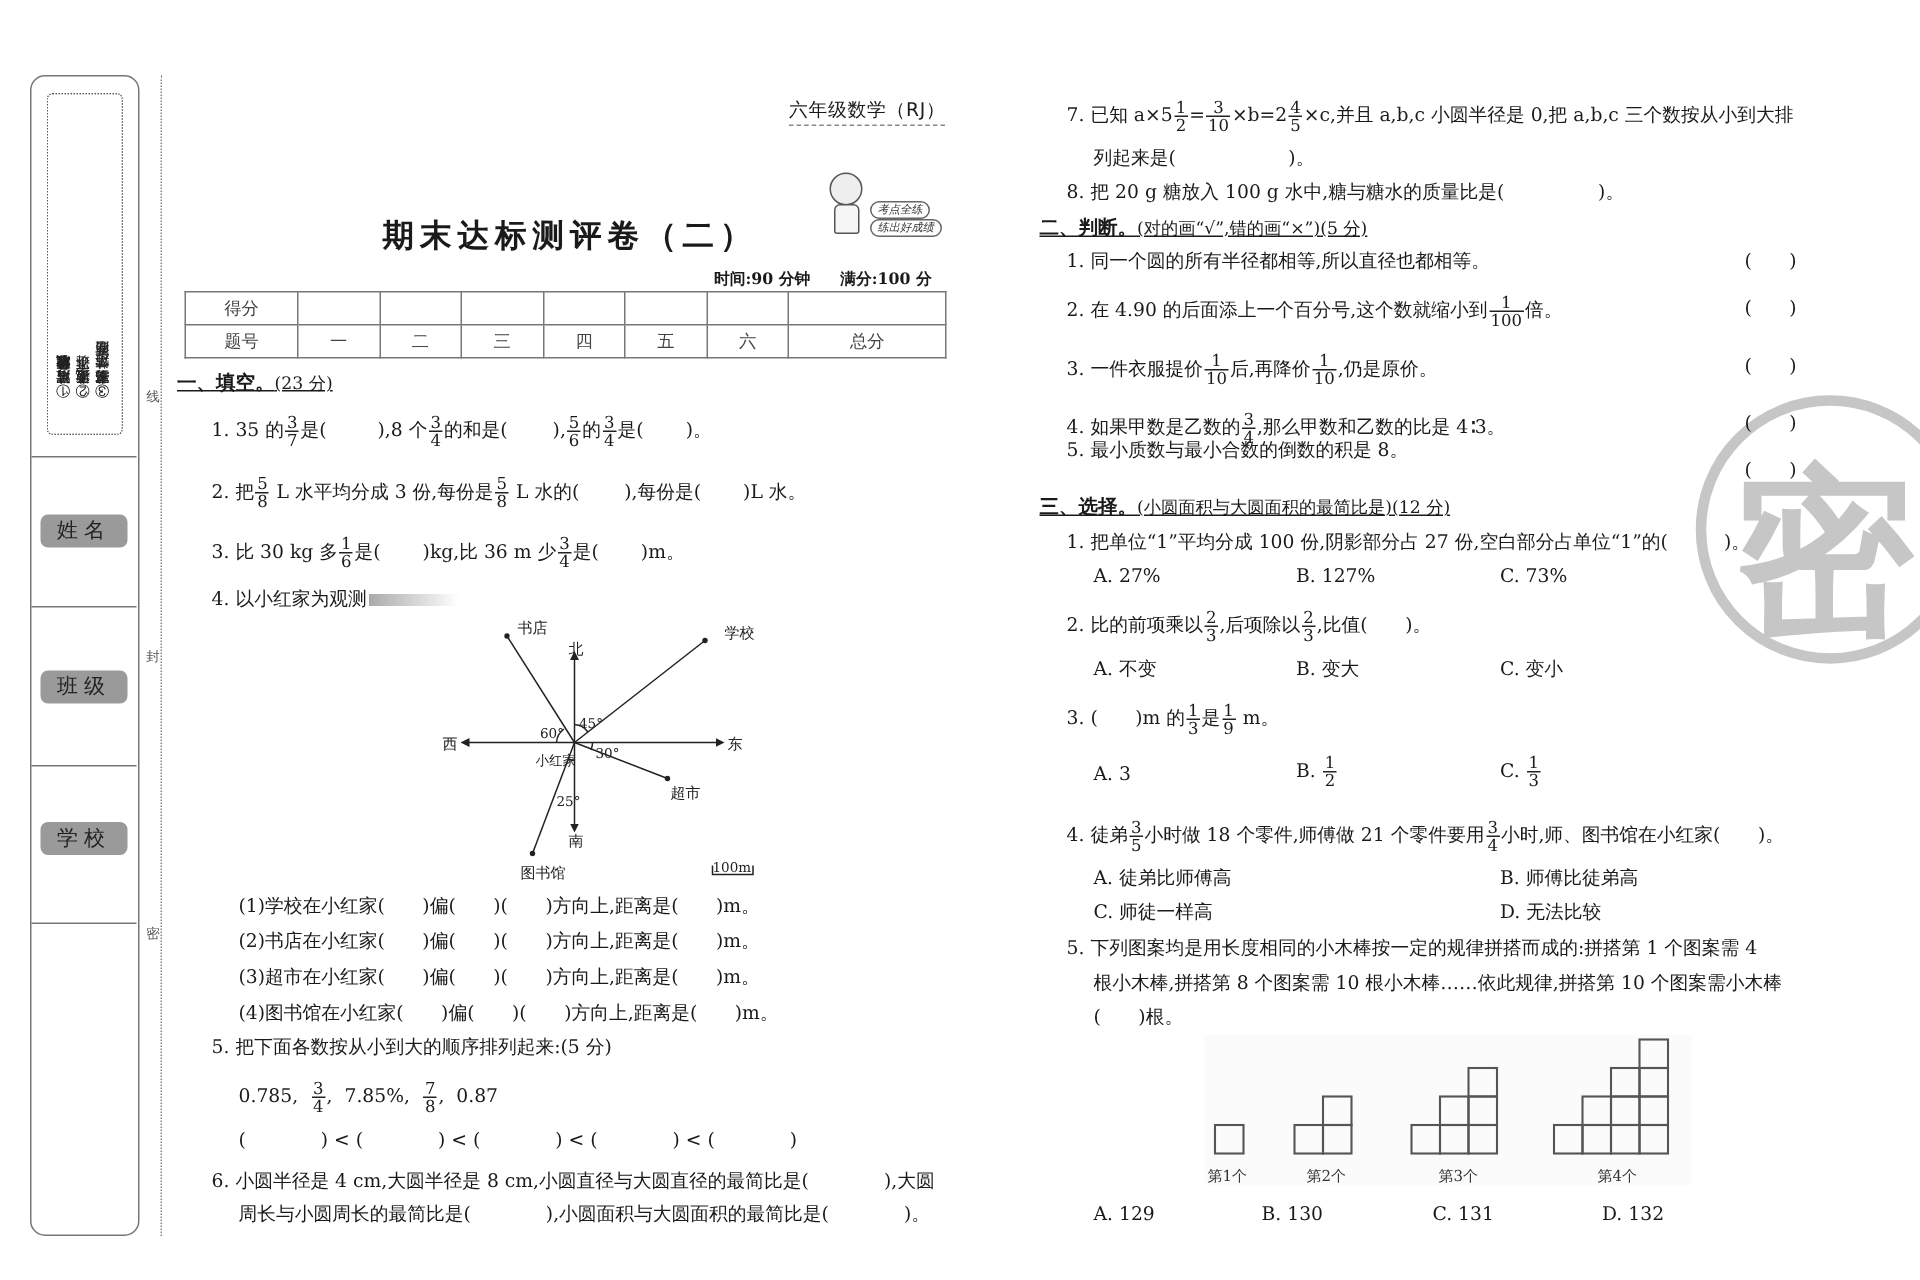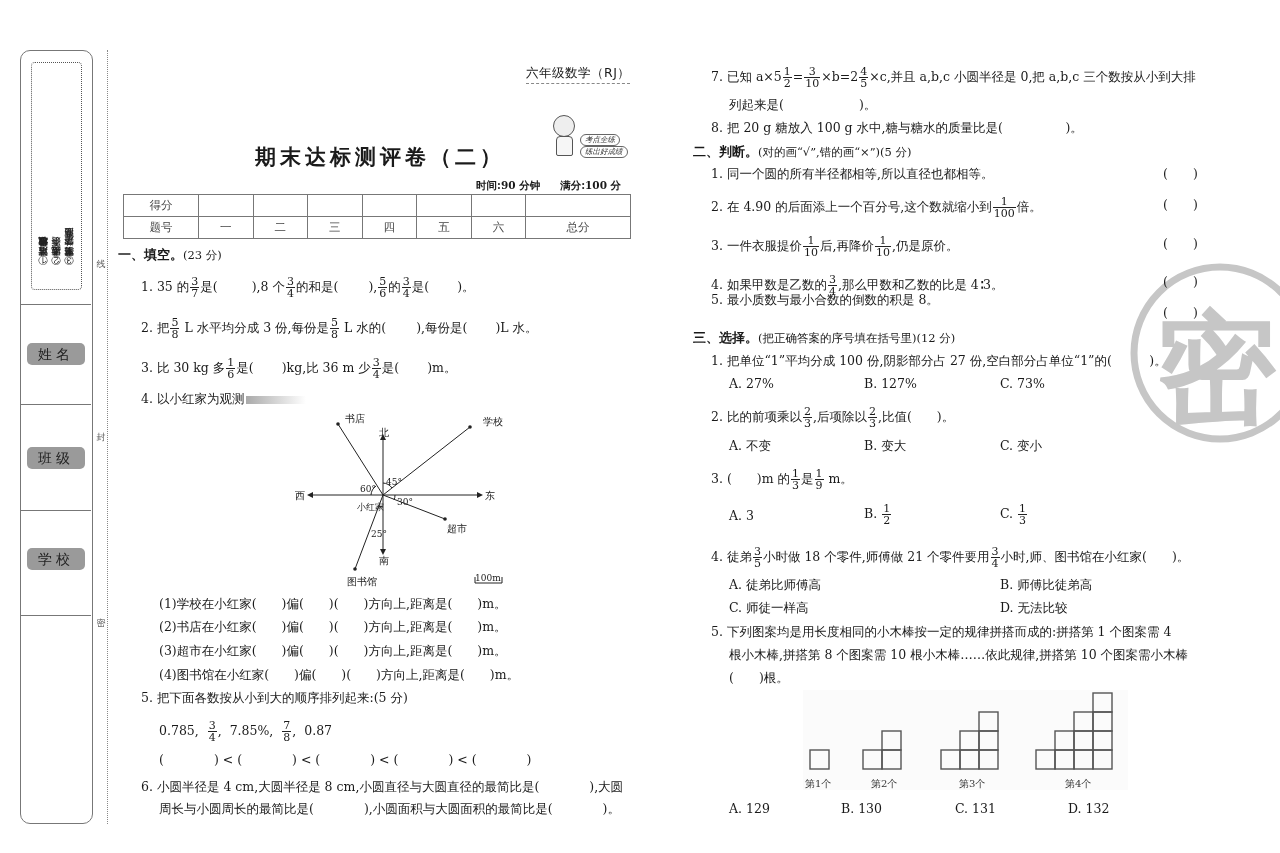--- a/index.html
+++ b/index.html
@@ -22,21 +22,21 @@
   .mascot { position: absolute; left: 548px; top: 112px; width: 90px; height: 50px; }
   .mascot .head { position: absolute; left: 5px; top: 3px; width: 22px; height: 22px; border: 1.5px solid #555; border-radius: 50%; background: #eee; }
   .mascot .body { position: absolute; left: 8px; top: 24px; width: 17px; height: 20px; border: 1.5px solid #555; border-radius: 4px 4px 2px 2px; background: #f6f6f6; }
   .mascot .slogan { position: absolute; left: 32px; font-size: 7.5px; font-style: italic; color: #333; border: 1px solid #666; border-radius: 8px; padding: 0 4px; white-space: nowrap; }
   .time-info { position: absolute; left: 476px; top: 179px; font-size: 10.5px; font-weight: bold; }
   .time-info span { margin-left: 20px; }
   .score-table { position: absolute; left: 123px; top: 194px; width: 508px; border-collapse: collapse; border: 1.5px solid #555; font-size: 11.5px; font-family: "DejaVu Sans", sans-serif; color: #444; }
   .score-table td { border: 1px solid #777; height: 22px; text-align: center; }
   .score-table td:first-child { width: 75px; }
 
-  .section-head { position: absolute; font-weight: bold; font-size: 13px; font-family: "DejaVu Sans", sans-serif; white-space: nowrap; }
+  .section-head { position: absolute; font-weight: bold; font-size: 13px; font-family: "DejaVu Sans", sans-serif; white-space: nowrap; text-decoration: underline; }
   .section-head .note { font-weight: normal; font-size: 11.5px; font-family: "DejaVu Serif", serif; }
   .q { position: absolute; font-size: 12.5px; white-space: nowrap; line-height: 16px; }
   .frac { display: inline-block; vertical-align: middle; text-align: center; font-size: 11px; line-height: 11px; margin: 0 1px; }
   .frac .n { display: block; border-bottom: 1px solid #222; padding: 0 1px; }
   .frac .d { display: block; padding: 0 1px; }
   .blank { display: inline-block; }
   .blur-mask { display: inline-block; width: 60px; height: 8px; background: linear-gradient(90deg, #aaa, #fff); vertical-align: middle; margin-left: 2px; }
 
   
   .compass { position: absolute; left: 285px; top: 407px; width: 230px; height: 185px; }
@@ -254,21 +254,21 @@
 <div class="seal-stamp">
   <svg viewBox="0 0 170 190" width="170" height="190">
     <circle cx="100" cy="95" r="86" fill="none" stroke="#c6c6c6" stroke-width="7"></circle>
     <text x="36" y="152" font-size="120" fill="#c6c6c6" font-family="DejaVu Sans, sans-serif" font-weight="bold">密</text>
   </svg>
 </div>
 <div class="judge-bracket" style="top:274px">(　　)</div>
 <div class="judge-bracket" style="top:305px">(　　)</div>
 
 <div class="section-head" style="left:693px;top:329px">
-  <span>三、选择。</span><span class="note">(把正确答案的序号填在括号里)</span><span class="note">(12 分)</span>
+  <span>三、选择。</span><span class="note">(小圆面积与大圆面积的最简比是)</span><span class="note">(12 分)</span>
 </div>
 
 <div class="q" style="left:711px;top:353px">
   <span>1.</span>
   <span>把单位“1”平均分成 100 份,阴影部分占 27 份,空白部分占单位“1”的(　　　)。</span>
 </div>
 <div class="option" style="left:729px;top:376px">A. 27%</div>
 <div class="option" style="left:864px;top:376px">B. 127%</div>
 <div class="option" style="left:1000px;top:376px">C. 73%</div>
 

